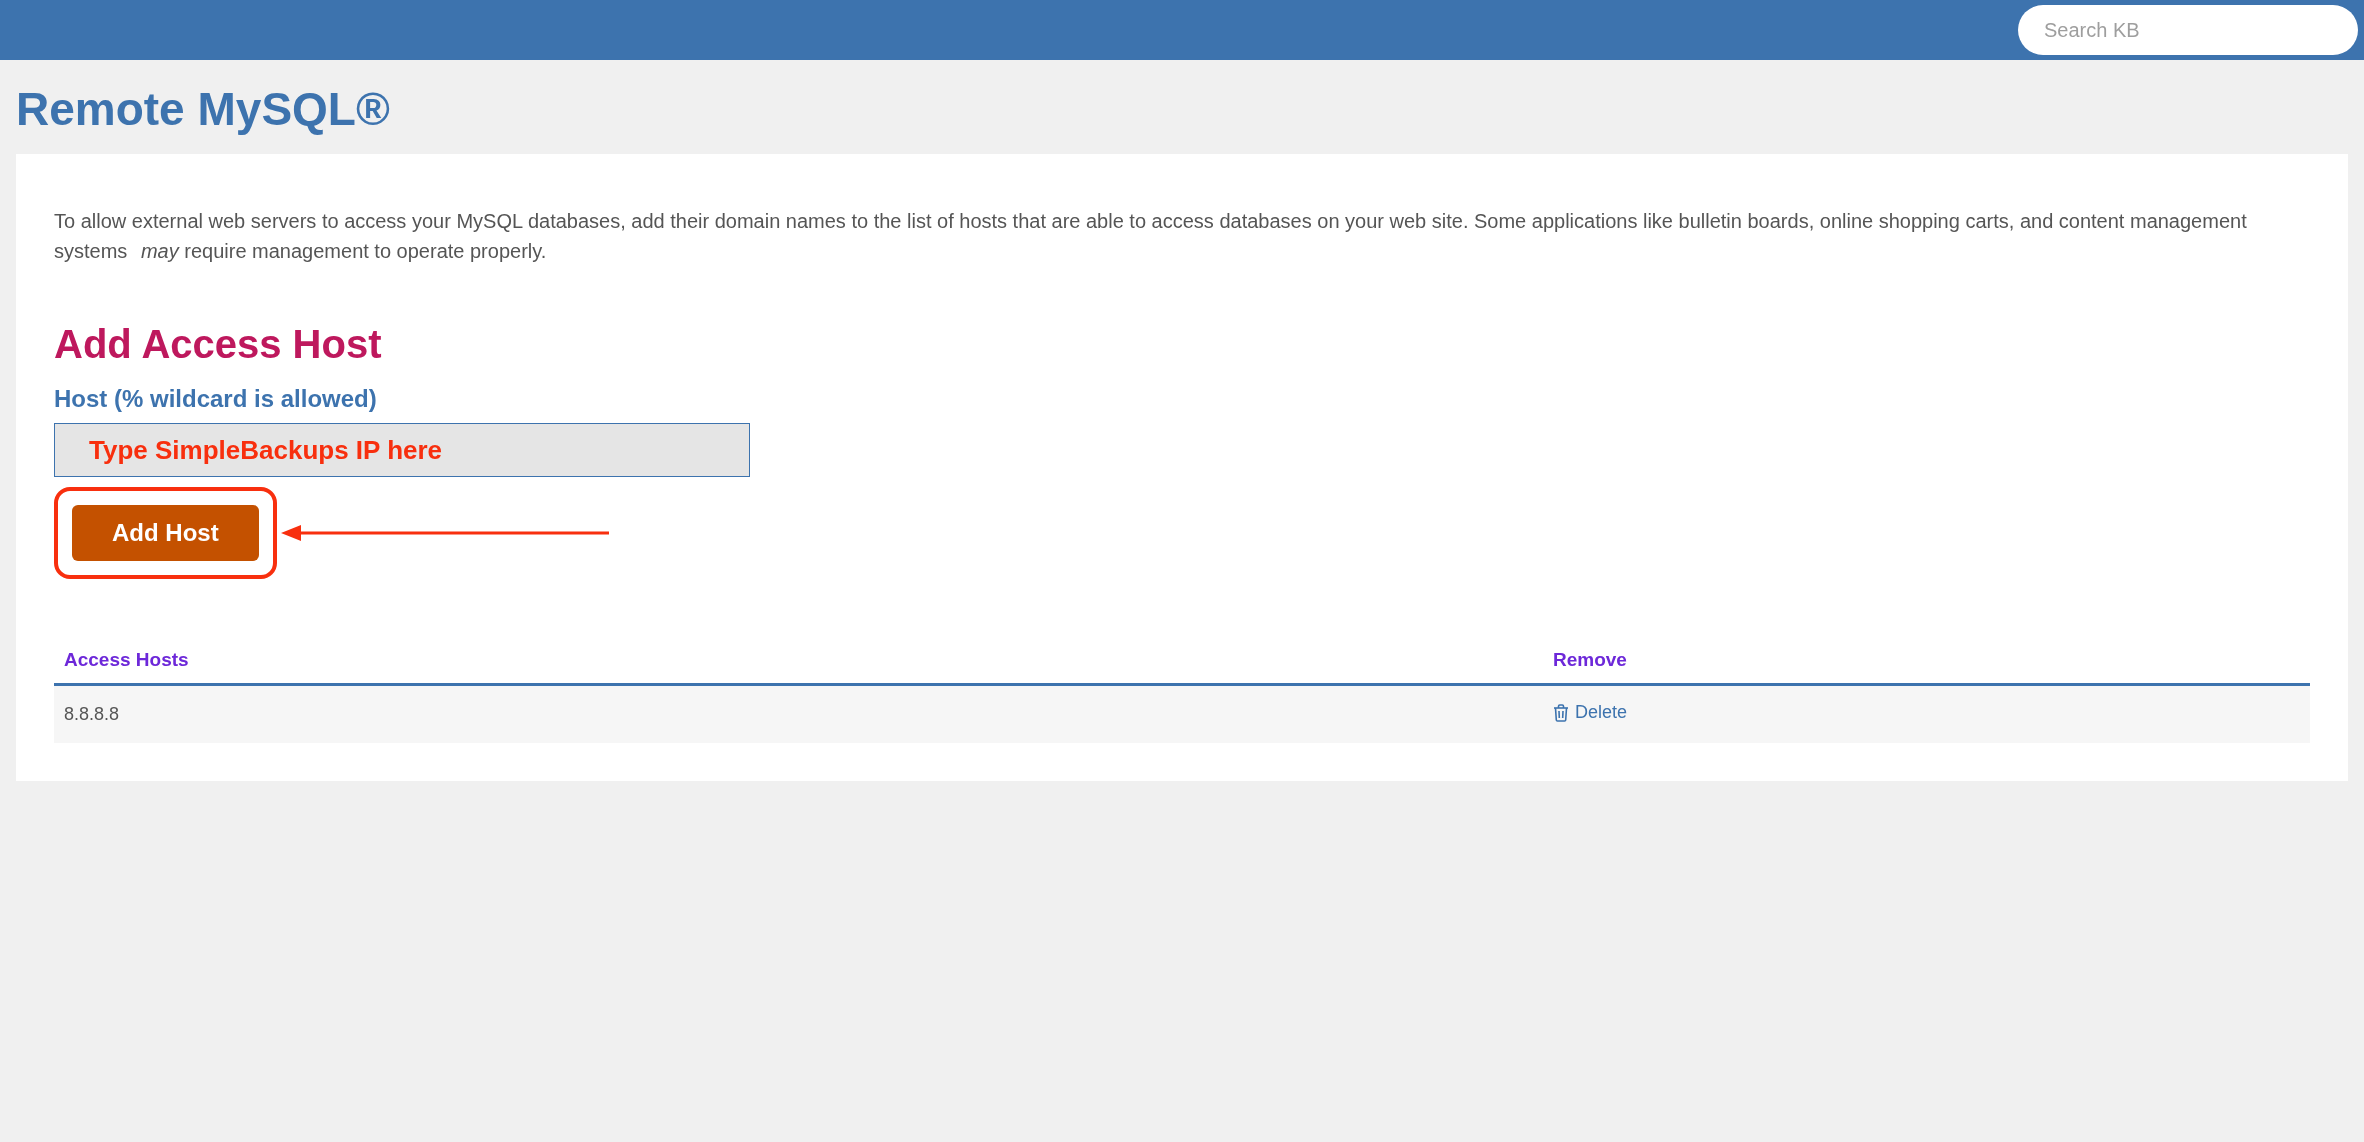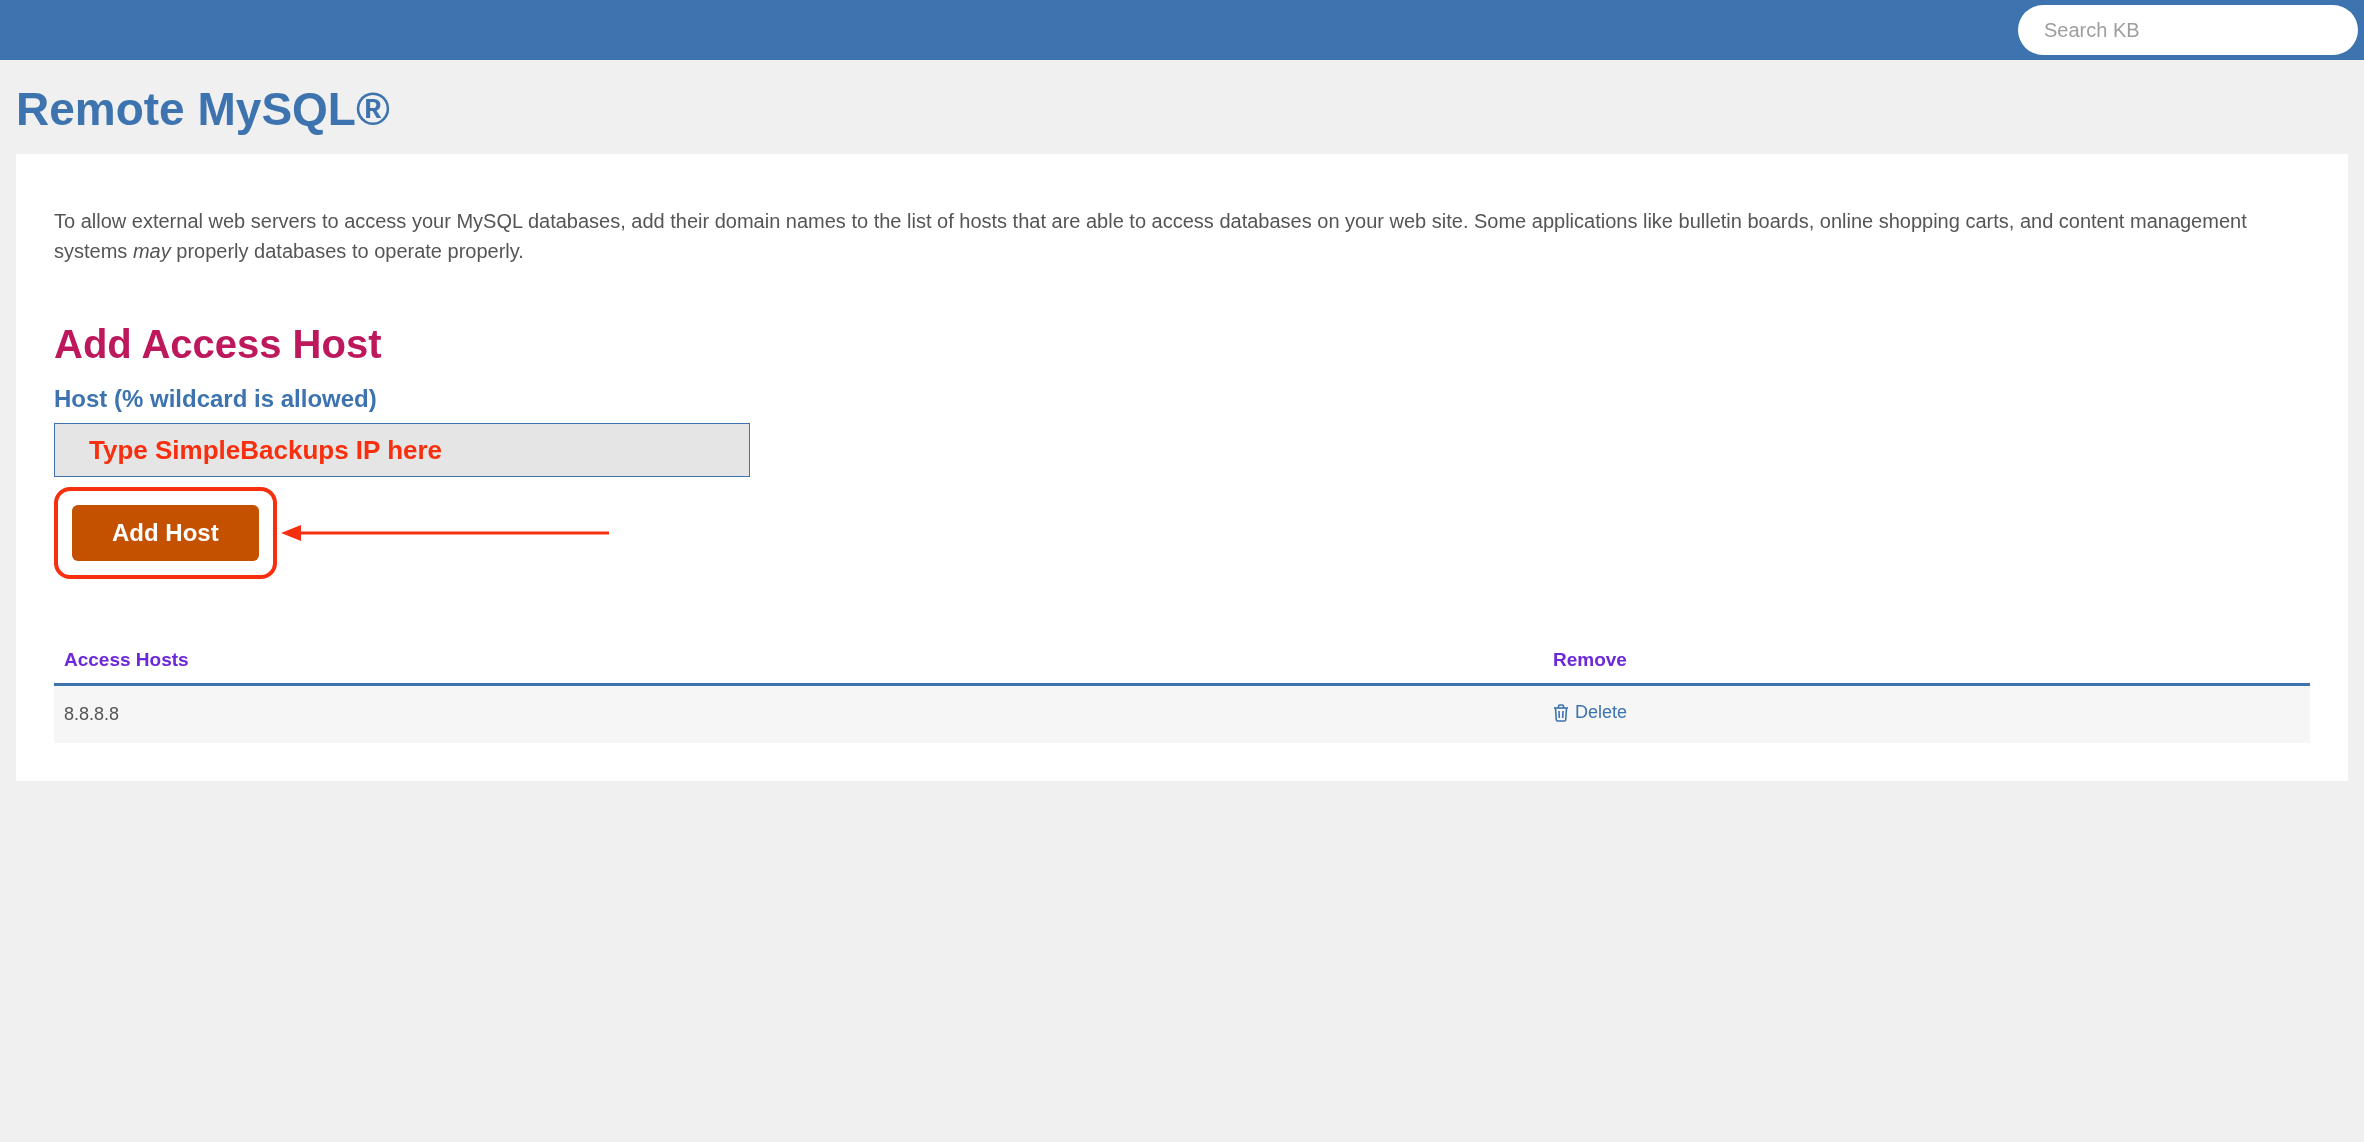--- a/index.html
+++ b/index.html
@@ -44,20 +44,21 @@
       margin: 0 16px;
       padding: 52px 38px 38px 38px;
     }
     .description {
       font-size: 20px;
       line-height: 1.5;
       color: #555;
       margin-bottom: 56px;
     }
     .description em {
+      margin-left: 8px;
     }
     .section-heading {
       color: #be185d;
       font-size: 40px;
       font-weight: 700;
       margin-bottom: 18px;
     }
     .field-label {
       color: #3d73ae;
       font-size: 24px;
@@ -145,21 +146,21 @@
 
 <div class="top-bar">
   <input type="text" class="search-input" placeholder="Search KB" style="">
 </div>
 
 <h1 class="page-title">Remote MySQL®</h1>
 
 <div class="content-panel">
 
   <p class="description">
-    <span>To allow external web servers to access your MySQL databases, add their domain names to the list of hosts that are able to access databases on your web site. Some applications like bulletin boards, online shopping carts, and content management systems </span><em>may</em><span> properly databases to operate properly.</span>
+    <span>To allow external web servers to access your MySQL databases, add their domain names to the list of hosts that are able to access databases on your web site. Some applications like bulletin boards, online shopping carts, and content management systems </span><em>may</em><span> require management to operate properly.</span>
   </p>
 
   <h2 class="section-heading">Add Access Host</h2>
 
   <label class="field-label">Host (% wildcard is allowed)</label>
 
   <input type="text" class="host-input" value="Type SimpleBackups IP here" style="">
 
   <div>
     <div class="button-highlight-wrap">

